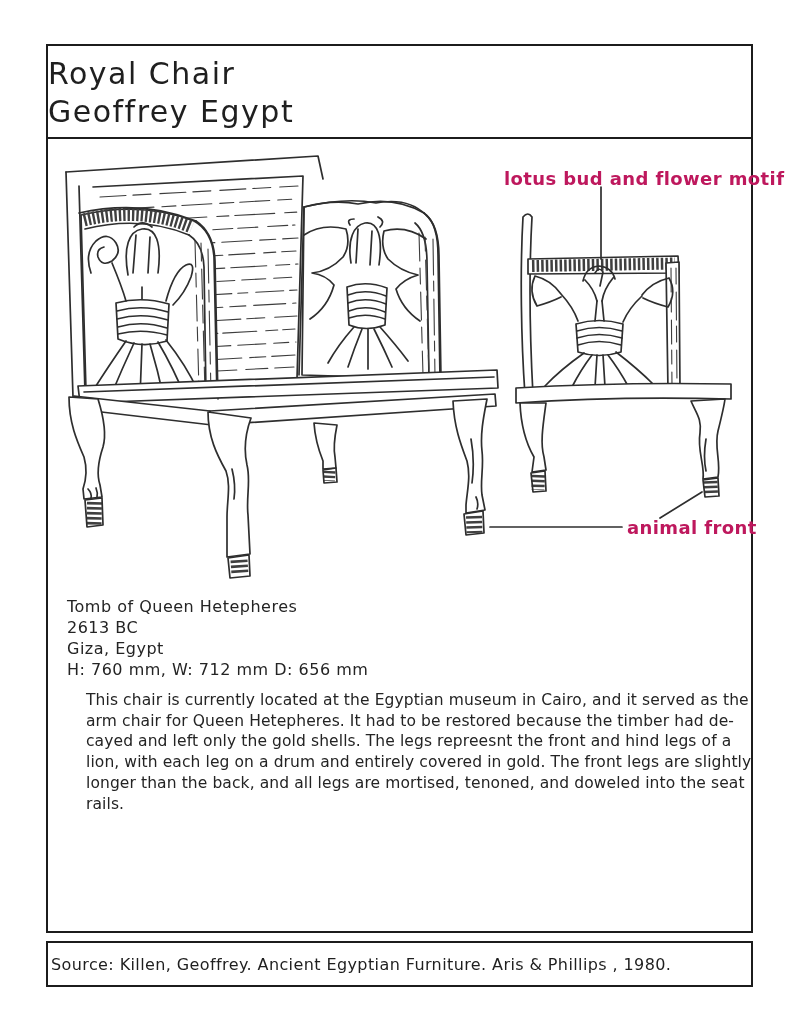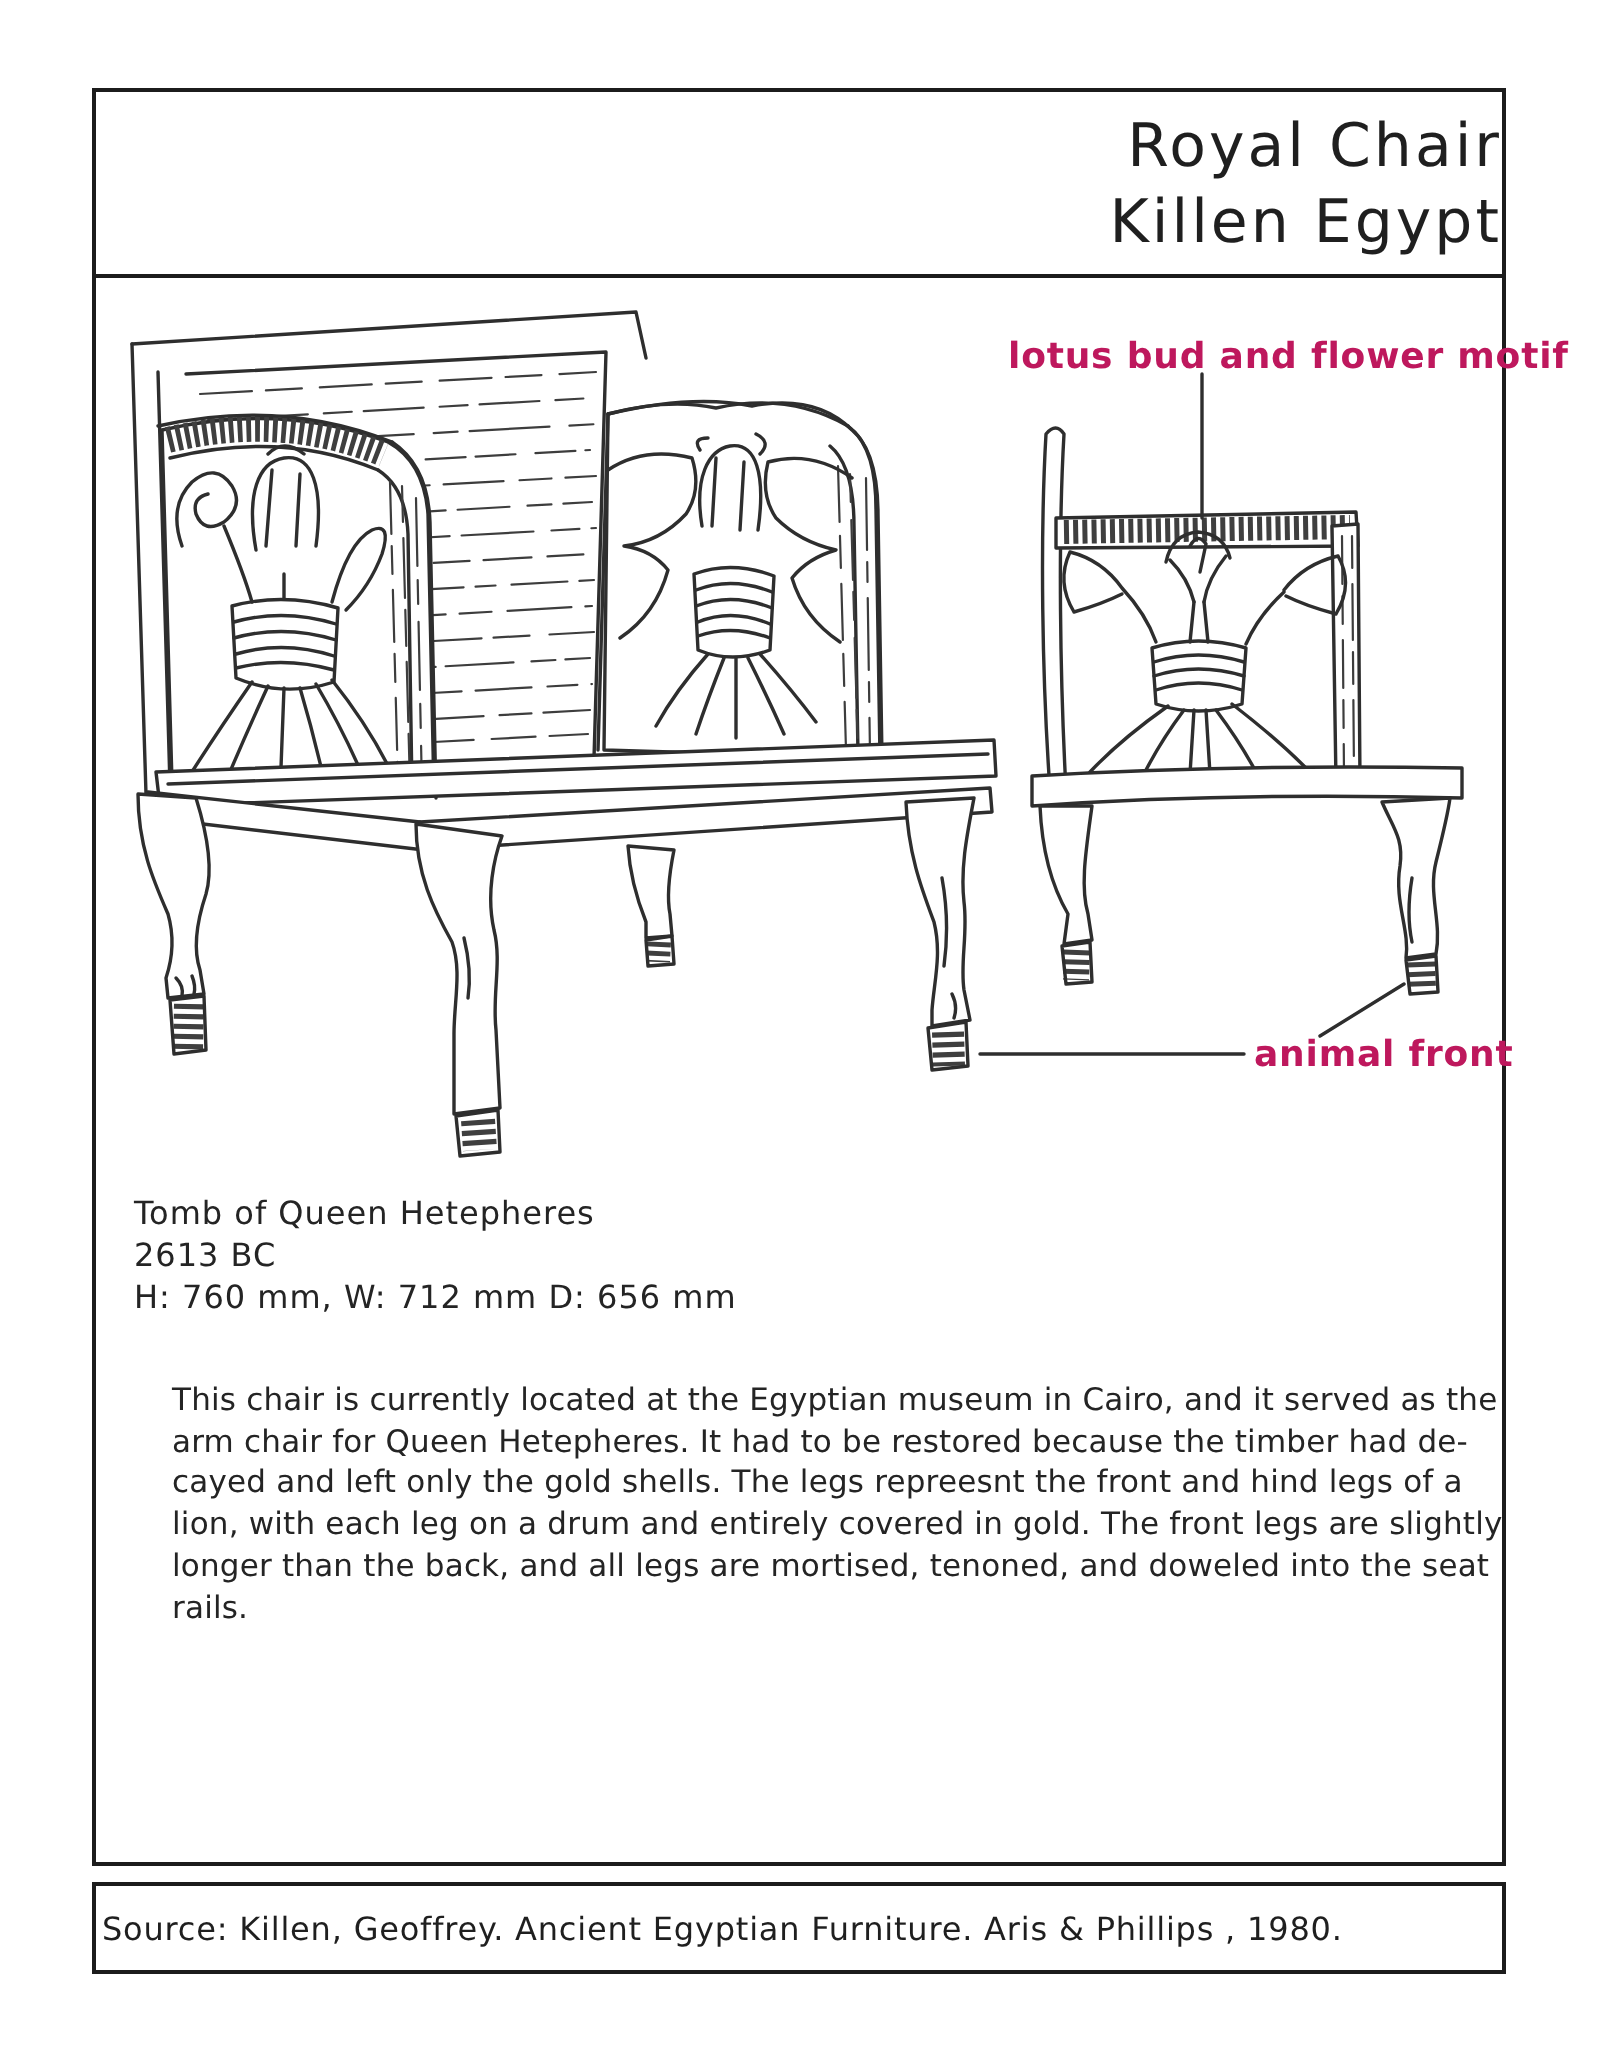--- a/index.html
+++ b/index.html
@@ -1,21 +1,21 @@
 <!DOCTYPE html>
 <html><head>
 <meta charset="utf-8">
 <style>
   html,body{margin:0;padding:0;background:#fff;}
   .page{
     position:relative;width:800px;height:1036px;background:#ffffff;overflow:hidden;
     font-family:"DejaVu Sans","Liberation Sans",sans-serif;color:#222;
   }
   .box{position:absolute;border:2px solid #1c1c1c;background:#fff;box-sizing:border-box;}
-  .title-box{left:46px;top:44px;width:707px;height:95px;text-align:right;padding-top:9px;}
+  .title-box{left:46px;top:44px;width:707px;height:95px;text-align:left;padding-top:9px;}
   .title-line{font-size:30px;line-height:38px;letter-spacing:1.5px;color:#1f1f1f;}
   .content-box{left:46px;top:137px;width:707px;height:796px;}
   .source-box{left:46px;top:941px;width:707px;height:46px;display:flex;align-items:center;}
   .source-text{padding-left:3px;font-size:16px;letter-spacing:0.4px;color:#1f1f1f;white-space:nowrap;}
   .chair-svg{position:absolute;left:46px;top:139px;width:707px;height:470px;}
   .anno{position:absolute;font-size:18px;letter-spacing:0.4px;color:#be185d;white-space:nowrap;font-weight:bold;}
   .anno-lotus{left:504px;top:168px;}
   .anno-legs{left:627px;top:517px;}
   .info-block{position:absolute;left:67px;top:596px;font-size:16px;line-height:21px;letter-spacing:0.5px;color:#242424;}
   .info-block div{white-space:nowrap;}
@@ -27,21 +27,21 @@
   .hz{fill:none;stroke:#3d3d3d;stroke-width:1.1;stroke-linecap:round;}
   .hb{fill:none;stroke:#3f3f3f;}
 </style>
 </head>
 <body>
 
 <div class="page">
 
   <div class="box title-box">
     <div class="title-line">Royal Chair</div>
-    <div class="title-line">Killen Egypt</div>
+    <div class="title-line">Geoffrey Egypt</div>
   </div>
 
   <div class="box content-box"></div>
 
   <svg class="chair-svg" viewBox="0 0 707 470">
 
     <g>
 
       <path class="st" d="M20,33 L272,17 L277,40"></path>
       <path class="st" d="M20,33 L27,258"></path>
@@ -162,20 +162,21 @@
     <path class="st" d="M444,388 L576,388"></path>
     <path class="st" d="M614,379 L656,353"></path>
   </svg>
 
   <div class="anno anno-lotus">lotus bud and flower motif</div>
   <div class="anno anno-legs">animal front</div>
 
   <div class="info-block">
     <div>Tomb of Queen Hetepheres</div>
     <div>2613 BC</div>
+    <div>Giza, Egypt</div>
     <div>H: 760 mm, W: 712 mm D: 656 mm</div>
   </div>
 
   <div class="desc-block">
     <div>This chair is currently located at the Egyptian museum in Cairo, and it served as the</div>
     <div>arm chair for Queen Hetepheres. It had to be restored because the timber had de-</div>
     <div>cayed and left only the gold shells. The legs repreesnt the front and hind legs of a</div>
     <div>lion, with each leg on a drum and entirely covered in gold. The front legs are slightly</div>
     <div>longer than the back, and all legs are mortised, tenoned, and doweled into the seat</div>
     <div>rails.</div>

